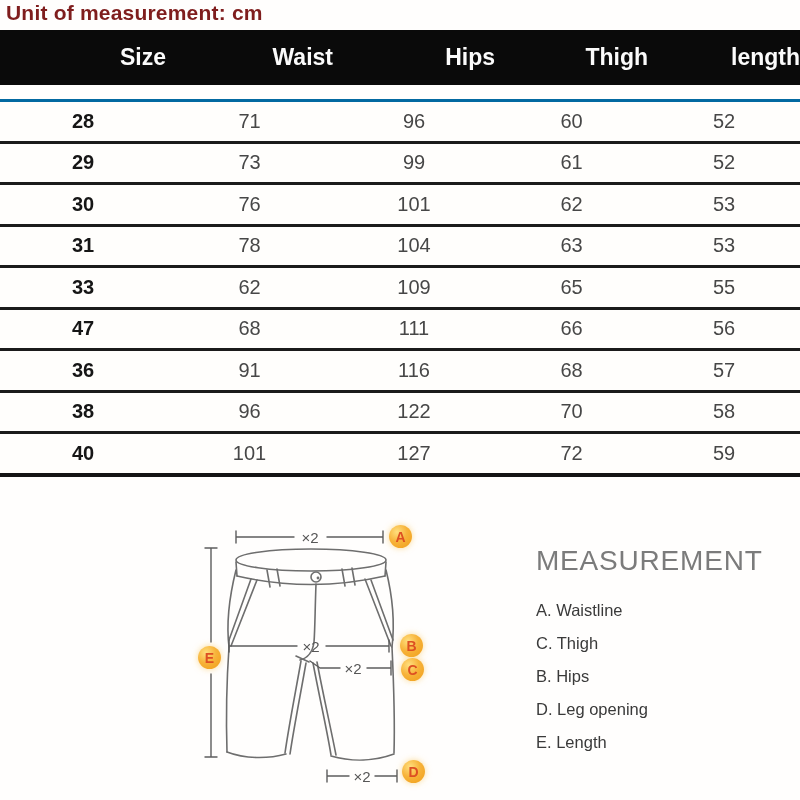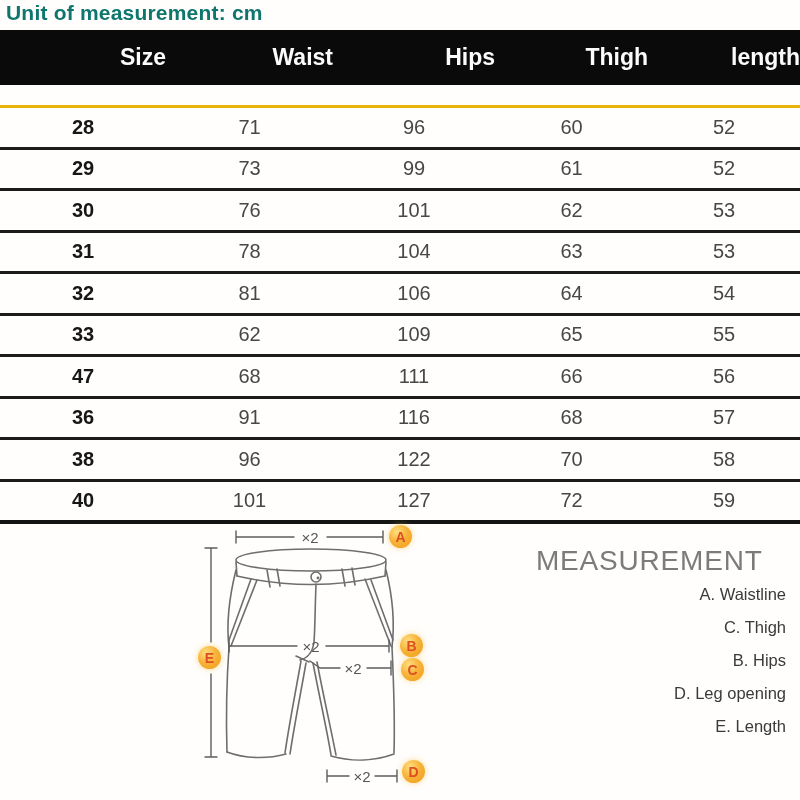--- a/index.html
+++ b/index.html
@@ -7,34 +7,34 @@
     width:800px;height:800px;
     background:#ffffff;
     font-family:"Liberation Sans", sans-serif;
     -webkit-font-smoothing:antialiased;
   }
   .screen{position:relative;width:800px;height:800px;background:#fffefd;overflow:hidden;}
 
   
   .unit-title{
     position:absolute;left:6px;top:1px;
-    font-size:21px;font-weight:bold;color:#0f766e;
+    font-size:21px;font-weight:bold;color:#7f1d1d;
     letter-spacing:0.2px;
   }
 
   
   .size-table{position:absolute;left:0;top:30px;width:800px;}
   .t-head{
     display:grid;
     grid-template-columns:166px 167px 162px 153px 152px;
     height:55px;background:#0a0a0a;color:#fbfbfb;
     font-size:23px;font-weight:bold;
     align-items:center;text-align:right;
   }
-  .t-body{margin-top:20px;border-top:3px solid #eab308;}
+  .t-body{margin-top:14px;border-top:3px solid #0369a1;}
   .t-row{
     display:grid;
     grid-template-columns:166px 167px 162px 153px 152px;
     height:38.5px;border-bottom:3px solid #1b1b1b;
     align-items:center;text-align:center;
     font-size:20px;color:#474747;background:#fffefc;
   }
   .t-row:last-child{border-bottom:4px solid #141414;}
   .t-row .c-size{font-weight:bold;color:#161616;}
 
@@ -49,21 +49,21 @@
   }
   .m-a{left:389px;top:525px;}
   .m-b{left:400px;top:634px;}
   .m-c{left:401px;top:658px;}
   .m-d{left:402px;top:760px;}
   .m-e{left:198px;top:646px;}
 
   
   .legend{position:absolute;left:536px;top:545px;width:250px;}
   .legend-title{font-size:28px;color:#7b7b7b;letter-spacing:0.8px;}
-  .legend-items{margin-top:8px;text-align:right;}
+  .legend-items{margin-top:24px;}
   .legend-item{height:33px;font-size:16.5px;color:#3a3a3a;}
 </style>
 </head>
 <body>
 
 <div class="screen">
 
   <div class="unit-title">Unit of measurement: cm</div>
 
   <div class="size-table">
@@ -102,27 +102,20 @@
         </div>
 
         <div class="t-row">
           <div class="c-size">31</div>
           <div class="c-waist">78</div>
           <div class="c-hips">104</div>
           <div class="c-thigh">63</div>
           <div class="c-length">53</div>
         </div>
 
-        <div class="t-row">
-          <div class="c-size">32</div>
-          <div class="c-waist">81</div>
-          <div class="c-hips">106</div>
-          <div class="c-thigh">64</div>
-          <div class="c-length">54</div>
-        </div>
 
         <div class="t-row">
           <div class="c-size">33</div>
           <div class="c-waist">62</div>
           <div class="c-hips">109</div>
           <div class="c-thigh">65</div>
           <div class="c-length">55</div>
         </div>
 
         <div class="t-row">

